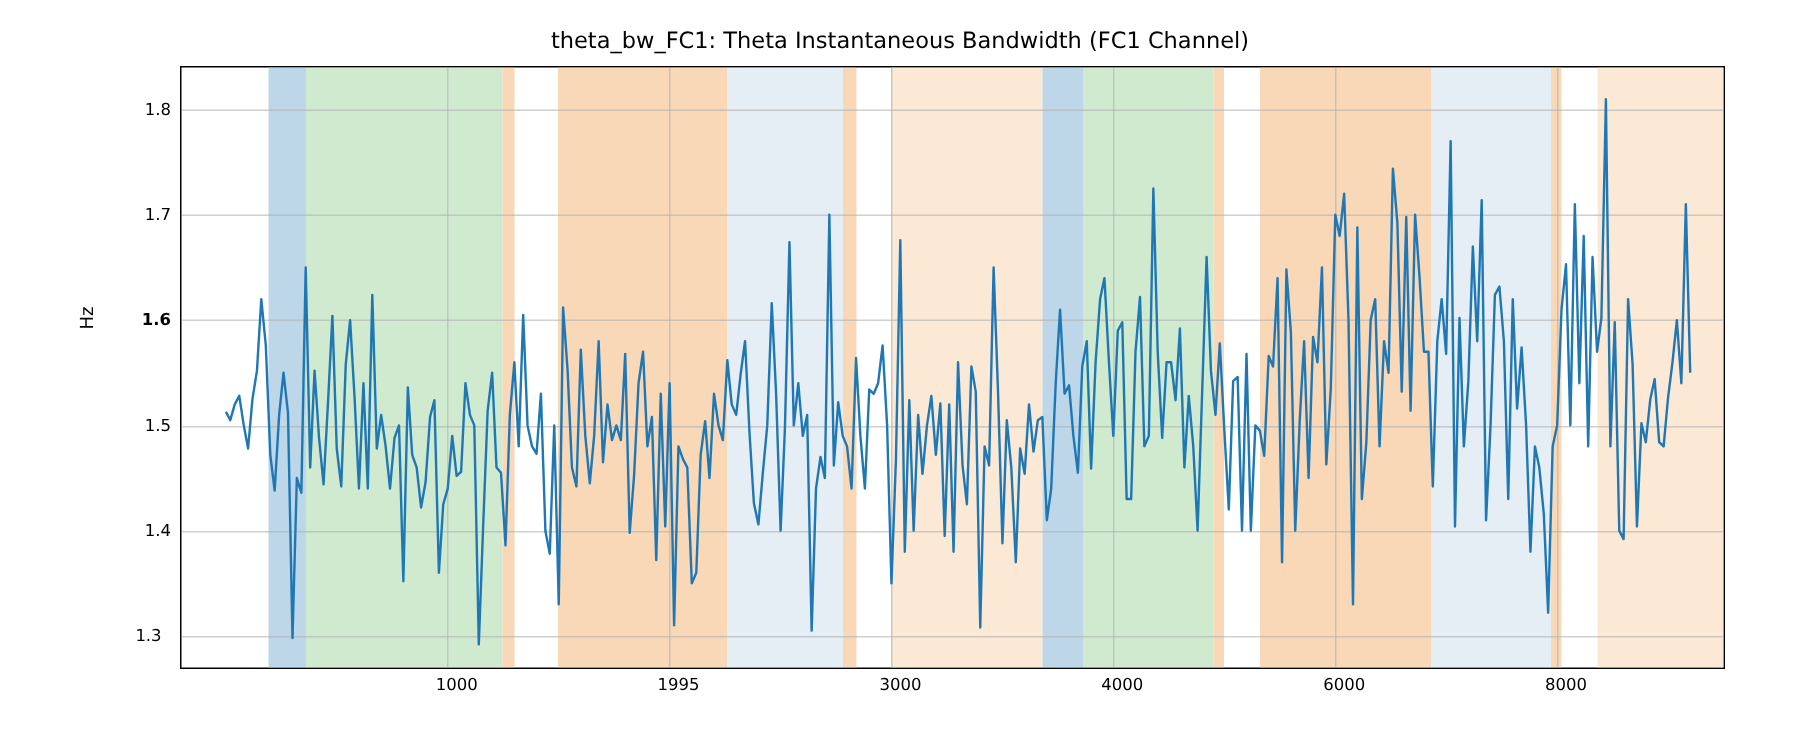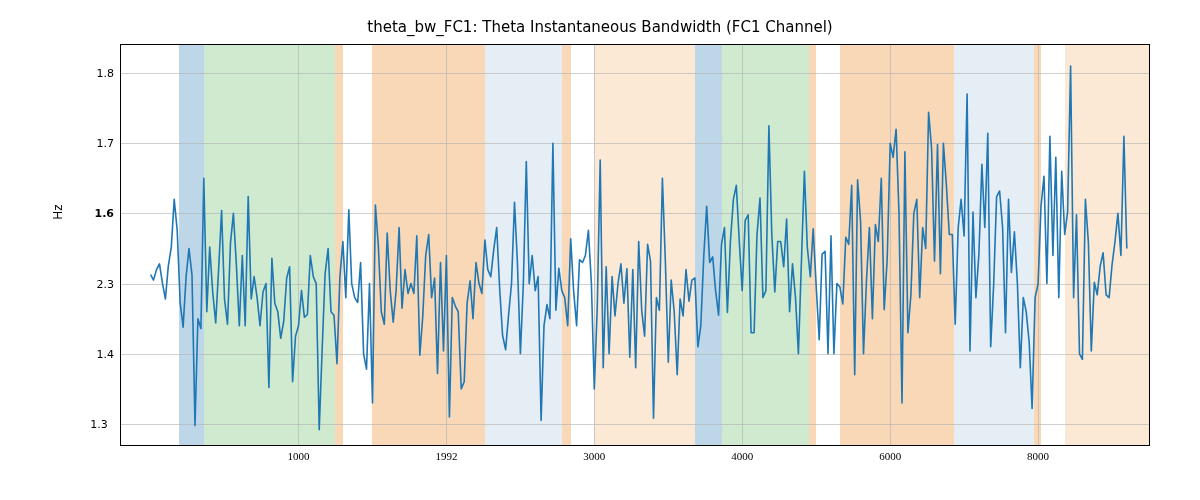--- a/index.html
+++ b/index.html
@@ -68,23 +68,22 @@
     transform: translateY(-50%);
     font-size: 11px;
     text-align: right;
     width: 30px;
   }
   .xtick {
     position: absolute;
     top: 450px;
     transform: translateX(-50%);
     font-size: 11px;
-    text-align: center;
+    text-align: right;
     width: 40px;
-    font-family: Liberation Serif, serif;
   }
   svg.line {
     position: absolute;
     left: 0;
     top: 0;
   }
 </style>
 </head>
 <body>
 
@@ -122,27 +121,27 @@
       <div class="grid-v" style="left: 769.151px;"></div>
       <div class="grid-v" style="left: 917.065px;"></div>
       <svg class="line" width="1028" height="400">
         <polyline points="29.6,229.5 32.5,235.1 35.5,224.6 38.5,218.9 41.4,237.9 44.4,254.0 47.3,221.1 50.3,202.1 53.2,154.4 56.2,185.3 59.2,258.2 62.1,282.1 65.1,231.6 68.0,203.5 71.0,230.2 74.0,380.4 76.9,273.7 79.9,283.5 82.8,133.3 85.8,266.7 88.7,202.1 91.7,247.0 94.7,277.9 97.6,224.6 100.6,165.6 103.5,254.0 106.5,279.3 109.5,197.9 112.4,168.4 115.4,220.4 118.3,280.7 121.3,210.5 124.2,280.7 127.2,151.6 130.2,254.0 133.1,231.6 136.1,252.6 139.0,280.7 142.0,247.0 145.0,238.6 147.9,342.5 150.9,213.3 153.8,258.2 156.8,266.7 159.7,293.3 162.7,276.5 165.7,233.0 168.6,221.8 171.6,336.8 174.5,291.2 177.5,280.7 180.5,245.6 183.4,272.3 186.4,269.5 189.3,210.5 192.3,231.6 195.2,238.6 198.2,384.6 201.2,303.2 204.1,228.8 207.1,203.5 210.0,266.7 213.0,270.2 216.0,318.6 218.9,231.6 221.9,196.5 224.8,252.6 227.8,164.9 230.7,238.6 233.7,252.6 236.7,257.5 239.6,217.5 242.6,308.8 245.5,324.2 248.5,238.6 251.5,357.9 254.4,160.0 257.4,202.1 260.3,266.7 263.3,279.3 266.2,188.1 269.2,245.6 272.2,277.2 275.1,245.6 278.1,182.5 281.0,263.2 284.0,224.6 287.0,248.4 289.9,238.6 292.9,248.4 295.8,190.9 298.8,310.2 301.7,272.3 304.7,210.5 307.7,189.5 310.6,252.6 313.6,233.0 316.5,328.4 319.5,217.5 322.5,306.0 325.4,210.5 328.4,371.9 331.3,252.6 334.3,261.1 337.2,266.7 340.2,343.9 343.2,336.8 346.1,258.2 349.1,235.8 352.0,273.7 355.0,217.5 358.0,238.6 360.9,248.4 363.9,195.1 366.8,224.6 369.8,231.6 372.7,204.9 375.7,182.5 378.7,244.2 381.6,290.5 384.6,304.6 387.5,270.9 390.5,238.6 393.5,157.2 396.4,217.5 399.4,308.8 402.3,240.0 405.3,116.5 408.2,238.6 411.2,210.5 414.2,245.6 417.1,231.6 420.1,375.4 423.0,280.7 426.0,259.6 428.9,273.7 431.9,98.2 434.9,265.3 437.8,223.2 440.8,245.6 443.7,252.6 446.7,280.7 449.7,193.7 452.6,245.6 455.6,280.7 458.5,214.7 461.5,217.5 464.4,210.5 467.4,185.3 470.4,238.6 473.3,343.9 476.3,261.1 479.2,115.1 482.2,322.8 485.2,221.8 488.1,308.8 491.1,231.6 494.0,270.9 497.0,238.6 499.9,218.9 502.9,258.2 505.9,223.9 508.8,312.3 511.8,224.6 514.7,322.8 517.7,196.5 520.7,265.3 523.6,291.2 526.6,199.3 529.5,216.1 532.5,373.3 535.4,252.6 538.4,265.3 541.4,133.3 544.3,214.7 547.3,317.2 550.2,235.1 553.2,266.7 556.2,329.8 559.1,254.0 562.1,270.9 565.0,224.6 568.0,256.1 570.9,235.1 573.9,233.0 576.9,301.8 579.8,280.7 582.8,210.5 585.7,161.4 588.7,217.5 591.7,211.9 594.6,245.6 597.6,270.2 600.5,199.3 603.5,182.5 606.4,267.4 609.4,196.5 612.4,154.4 615.3,140.4 618.3,196.5 621.2,245.6 624.2,175.4 627.2,169.8 630.1,287.7 633.1,287.7 636.0,189.5 639.0,153.0 641.9,252.6 644.9,245.6 647.9,80.7 650.8,189.5 653.8,247.0 656.7,196.5 659.7,196.5 662.7,221.8 665.6,174.0 668.6,266.7 671.5,218.9 674.5,252.6 677.4,308.8 680.4,217.5 683.4,126.3 686.3,202.1 689.3,231.6 692.2,183.9 695.2,241.4 698.2,294.7 701.1,209.1 704.1,206.3 707.0,308.8 710.0,190.9 712.9,308.8 715.9,238.6 718.9,242.1 721.8,258.9 724.8,192.3 727.7,199.3 730.7,140.4 733.7,329.8 736.6,134.7 739.6,176.8 742.5,308.8 745.5,235.1 748.4,182.5 751.4,273.7 754.4,179.6 757.3,196.5 760.3,133.3 763.2,264.6 766.2,214.0 769.2,98.2 772.1,112.3 775.1,84.2 778.0,168.4 781.0,357.9 783.9,106.7 786.9,287.7 789.9,249.8 792.8,168.4 795.8,154.4 798.7,252.6 801.7,182.5 804.7,203.5 807.6,67.4 810.6,103.9 813.5,216.1 816.5,99.6 819.4,228.8 822.4,98.2 825.4,140.4 828.3,189.5 831.3,189.5 834.2,279.3 837.2,182.5 840.1,154.4 843.1,190.9 846.1,49.1 849.0,306.0 852.0,167.0 854.9,252.6 857.9,209.1 860.9,119.3 863.8,182.5 866.8,88.4 869.7,301.8 872.7,238.6 875.6,151.6 878.6,146.0 881.6,182.5 884.5,287.7 887.5,154.4 890.4,227.4 893.4,186.7 896.4,238.6 899.3,322.8 902.3,252.6 905.2,266.7 908.2,297.5 911.1,363.5 914.1,252.6 917.1,238.6 920.0,161.4 923.0,131.2 925.9,238.6 928.9,91.2 931.9,210.5 934.8,112.3 937.8,252.6 940.7,126.3 943.7,189.5 946.6,167.0 949.6,21.1 952.6,252.6 955.5,169.8 958.5,308.8 961.4,314.4 964.4,154.4 967.4,197.9 970.3,306.0 973.3,237.2 976.2,249.8 979.2,221.1 982.1,207.7 985.1,249.8 988.1,252.6 991.0,220.4 994.0,196.5 996.9,168.4 999.9,210.5 1002.9,91.2 1005.8,203.5" fill="none" stroke="#1f77b4" stroke-width="1.6" stroke-linejoin="round"></polyline>
       </svg>
     </div>
 
   <div id="yticks">
       <div class="ytick" style="top: 423.947px; text-align: center;">1.3</div>
       <div class="ytick" style="top: 353.772px;">1.4</div>
-      <div class="ytick" style="top: 283.596px;">2.3</div>
+      <div class="ytick" style="top: 283.596px;">1.5</div>
       <div class="ytick" style="top: 213.421px; font-weight: bold;">1.6</div>
       <div class="ytick" style="top: 143.246px;">1.7</div>
       <div class="ytick" style="top: 73.0702px;">1.8</div>
     </div>
   <div id="xticks">
       <div class="xtick" style="left: 298.496px;">1000</div>
-      <div class="xtick" style="left: 446.41px;">1992</div>
+      <div class="xtick" style="left: 446.41px;">1995</div>
       <div class="xtick" style="left: 594.324px;">3000</div>
       <div class="xtick" style="left: 742.237px;">4000</div>
       <div class="xtick" style="left: 890.151px;">6000</div>
       <div class="xtick" style="left: 1038.06px;">8000</div>
     </div>
 
 </div>
 
 </body></html>

